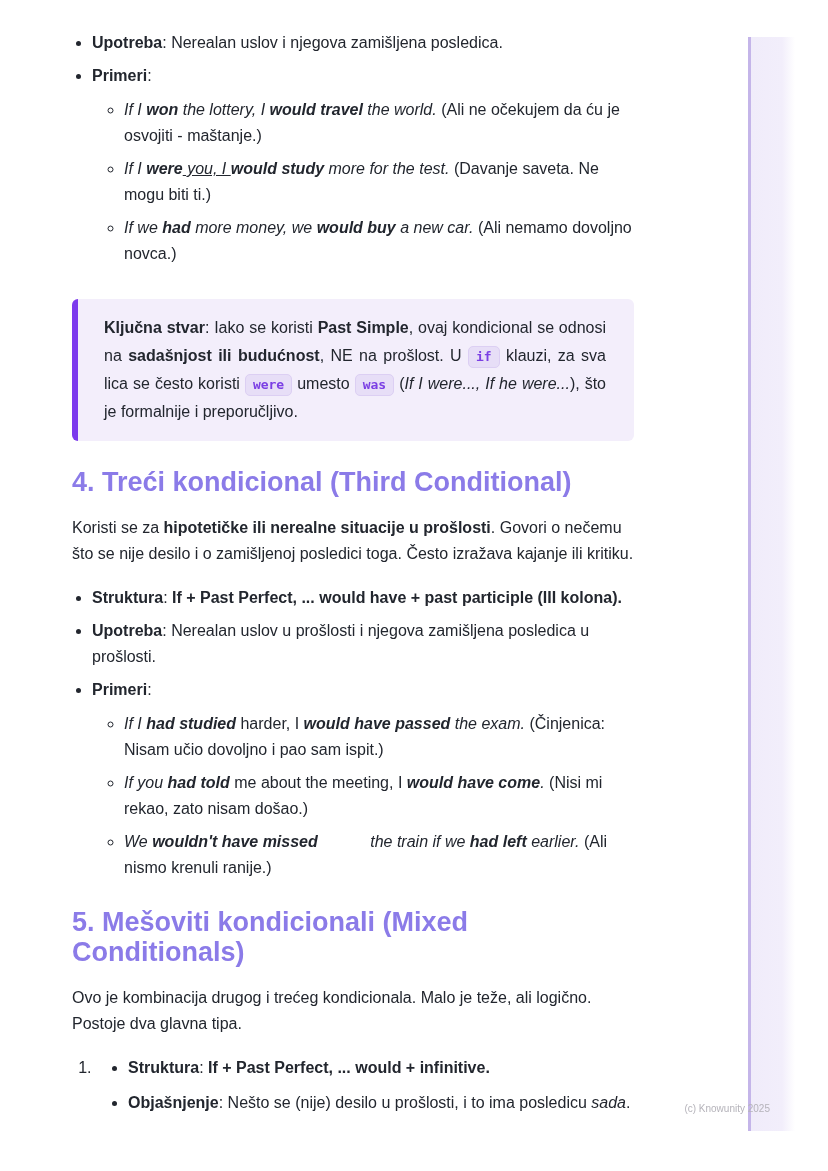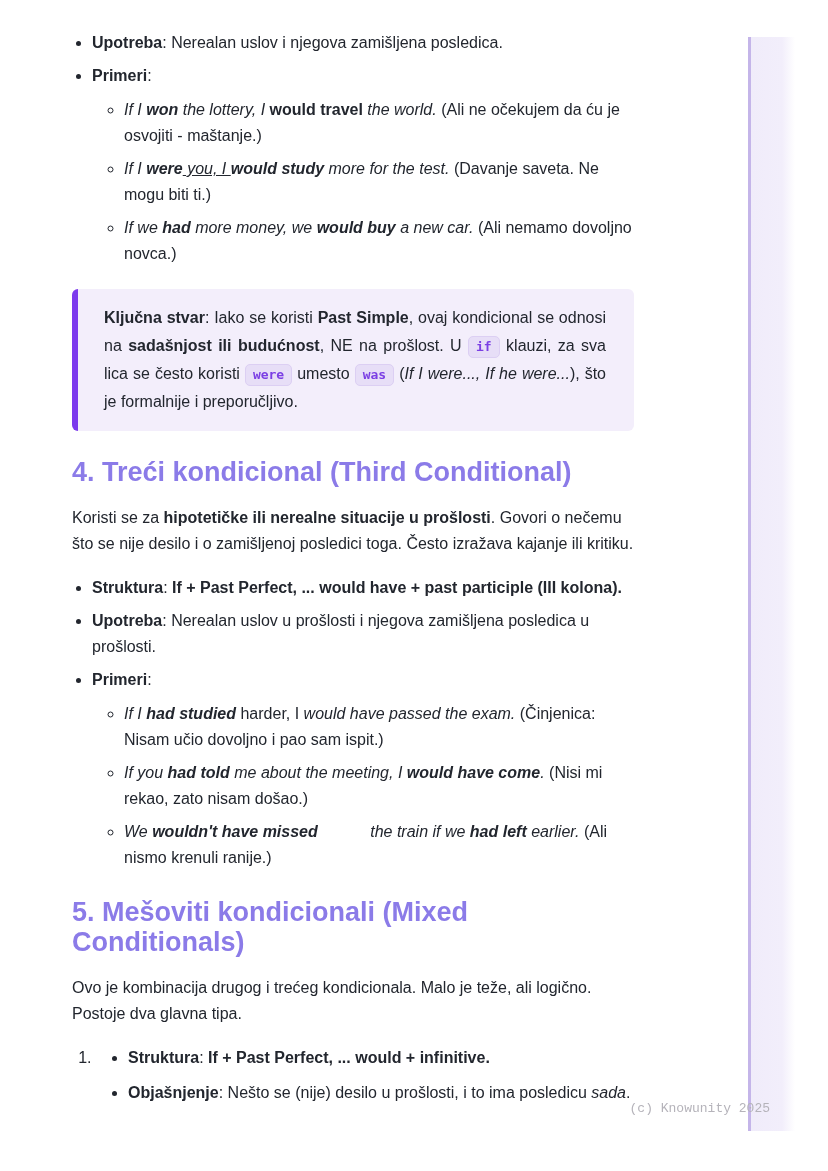--- a/index.html
+++ b/index.html
@@ -24,21 +24,21 @@
   ul, ol { margin: 0; padding: 0; }
   .list { padding-left: 20px; }
   .list > li { margin-bottom: 7px; }
   .list > li:last-child { margin-bottom: 0; }
   .nested { margin-top: 8px; padding-left: 32px; }
   ul.disc { list-style: disc; }
   ul.circle { list-style: circle; }
   ol.numbered { list-style: decimal; padding-left: 24px; }
   .callout {
     position: relative;
-    margin-top: 22px;
+    margin-top: 32px;
     background: #f3eefb;
     border-radius: 6px;
     padding: 15px 28px 15px 32px;
     line-height: 28px;
     text-align: justify;
   }
   .callout-bar {
     position: absolute;
     left: 0; top: 0; bottom: 0;
     width: 6px;
@@ -77,42 +77,41 @@
     background: linear-gradient(to right,
       #c4b5e9 0px, #c4b5e9 3px,
       #f0ecfa 3px, #f2eefb 34px,
       #ffffff 47px);
     z-index: 1;
   }
   .footer {
     position: absolute;
     top: 1101px;
     right: 50px;
-    font-size: 13px;
+    font-size: 10px;
     line-height: 15px;
     color: #b5b3ba;
     z-index: 2;
-    font-family: Liberation Mono, monospace;
   }
 </style>
 </head>
 <body>
 
 <div class="page">
   <div class="content">
 
     <ul class="list disc">
       <li>
         <span><span style="font-weight: 700;">Upotreba</span><span>: Nerealan uslov i njegova zamišljena posledica.</span></span>
       </li>
       <li>
         <span><span style="font-weight: 700;">Primeri</span><span>:</span></span>
         <ul class="list circle nested">
           <li>
-            <span><span style="font-style: italic;">If I </span><span style="font-weight: 700; font-style: italic;">won</span><span style="font-style: italic;"> the lottery, I </span><span style="font-weight: 700; ">would travel</span><span style="font-style: italic;"> the world.</span><span> (Ali ne očekujem da ću je osvojiti - maštanje.)</span></span>
+            <span><span style="font-style: italic;">If I </span><span style="font-weight: 700; font-style: italic;">won</span><span style="font-style: italic;"> the lottery, I </span><span style="font-weight: 700; font-style: italic;">would travel</span><span style="font-style: italic;"> the world.</span><span> (Ali ne očekujem da ću je osvojiti - maštanje.)</span></span>
           </li>
           <li>
             <span><span style="font-style: italic;">If I </span><span style="font-weight: 700; font-style: italic;">were</span><span style="font-style: italic; text-decoration: underline;"> you, I </span><span style="font-weight: 700; font-style: italic;">would study</span><span style="font-style: italic;"> more for the test.</span><span> (Davanje saveta. Ne mogu biti ti.)</span></span>
           </li>
           <li>
             <span><span style="font-style: italic;">If we </span><span style="font-weight: 700; font-style: italic; text-align: center;">had</span><span style="font-style: italic;"> more money, we </span><span style="font-weight: 700; font-style: italic;">would buy</span><span style="font-style: italic;"> a new car.</span><span> (Ali nemamo dovoljno novca.)</span></span>
           </li>
         </ul>
       </li>
     </ul>
@@ -130,24 +129,24 @@
       <li>
         <span><span style="font-weight: 700;">Struktura</span><span>: </span><span style="font-weight: 700;">If + Past Perfect, ... would have + past participle (III kolona).</span></span>
       </li>
       <li>
         <span><span style="font-weight: 700;">Upotreba</span><span>: Nerealan uslov u prošlosti i njegova zamišljena posledica u prošlosti.</span></span>
       </li>
       <li>
         <span><span style="font-weight: 700;">Primeri</span><span>:</span></span>
         <ul class="list circle nested">
           <li>
-            <span><span style="font-style: italic;">If I </span><span style="font-weight: 700; font-style: italic;">had studied</span><span style=""> harder, I </span><span style="font-weight: 400; font-style: italic; margin-top: 48px;">would have passed</span><span style="font-style: italic;"> the exam.</span><span> (Činjenica: Nisam učio dovoljno i pao sam ispit.)</span></span>
+            <span><span style="font-style: italic;">If I </span><span style="font-weight: 700; font-style: italic;">had studied</span><span style=""> harder, I </span><span style="font-weight: 700; font-style: italic; margin-top: 48px;">would have passed</span><span style="font-style: italic;"> the exam.</span><span> (Činjenica: Nisam učio dovoljno i pao sam ispit.)</span></span>
           </li>
           <li>
-            <span><span style="font-style: italic;">If you </span><span style="font-weight: 700; font-style: italic;">had told</span><span style="font-style: italic;"> me about the meeting, I </span><span style="font-weight: 700; font-style: italic;">would have come</span><span style="font-style: italic;">.</span><span> (Nisi mi rekao, zato nisam došao.)</span></span>
+            <span><span style="font-style: italic;">If you </span><span style="font-weight: 700; font-style: italic;">had told</span><span style=""> me about the meeting, I </span><span style="font-weight: 700; font-style: italic;">would have come</span><span style="font-style: italic;">.</span><span> (Nisi mi rekao, zato nisam došao.)</span></span>
           </li>
           <li>
             <span><span style="font-style: italic;">We </span><span style="font-weight: 700; font-style: italic;">wouldn't have missed</span><span style="font-style: italic; padding-left: 48px;"> the train if we </span><span style="font-weight: 700; font-style: italic;">had left</span><span style="font-style: italic;"> earlier.</span><span> (Ali nismo krenuli ranije.)</span></span>
           </li>
         </ul>
       </li>
     </ul>
 
     <h2 class="section-heading">5. Mešoviti kondicionali (Mixed Conditionals)</h2>
 

